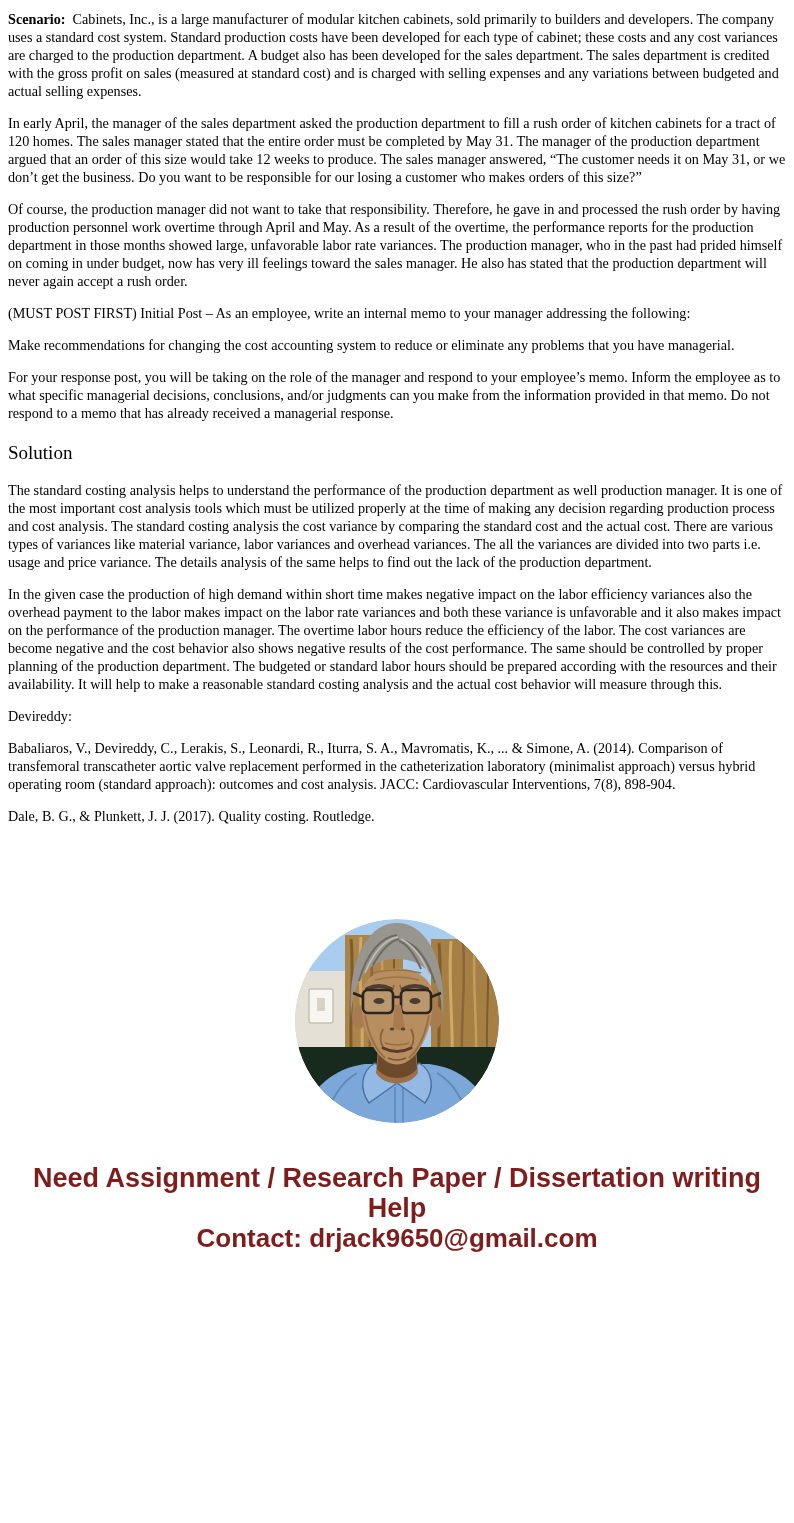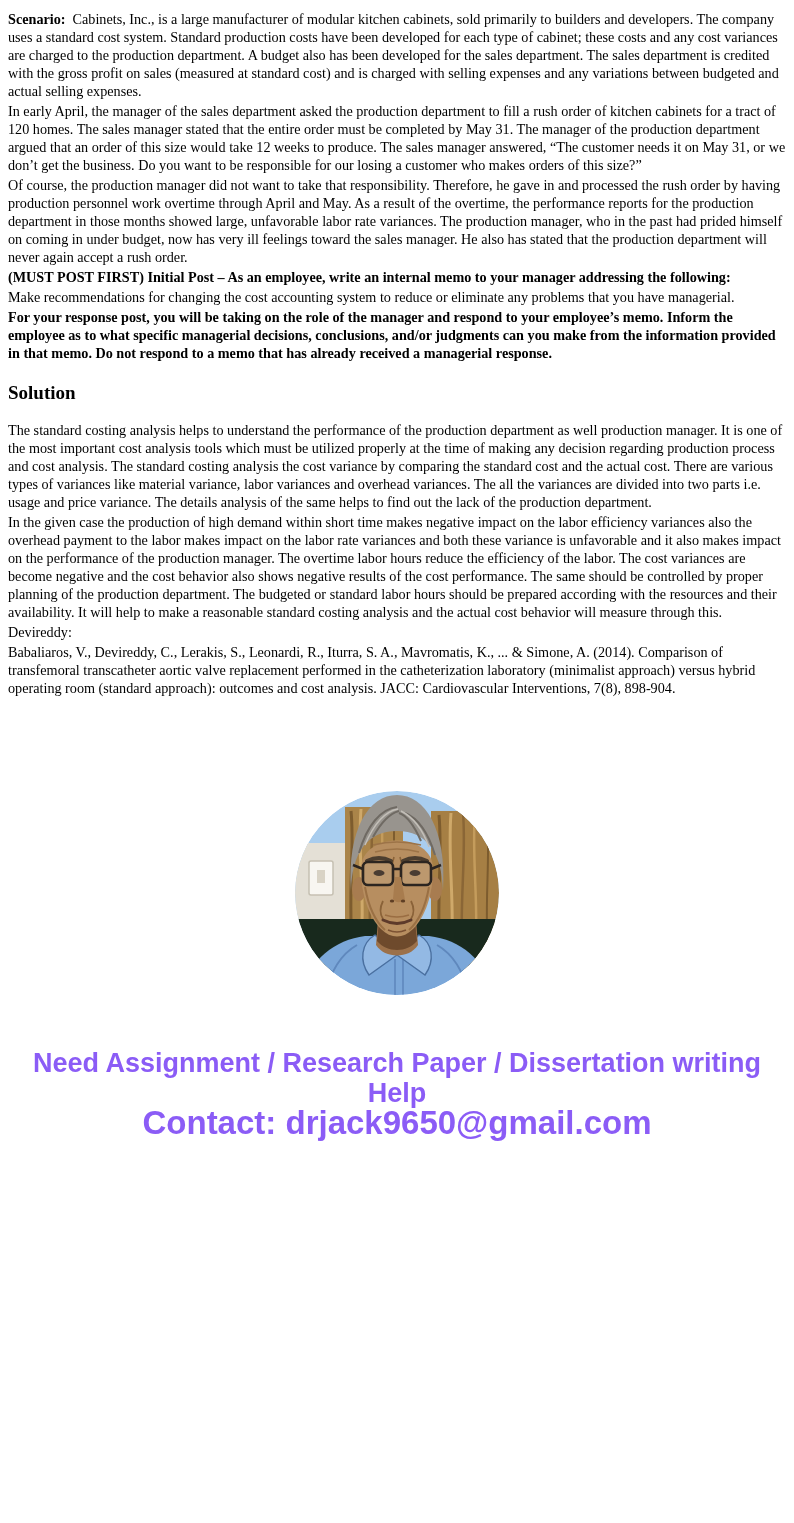--- a/index.html
+++ b/index.html
@@ -7,64 +7,64 @@
     width: 794px;
     min-height: 1523px;
     color: #000;
     font-family: "Liberation Serif", serif;
   }
   .page { padding: 8px 8px 30px 8px; }
 
   .para {
     font-size: 14.2px;
     line-height: 18px;
-    margin: 2px 0;
+    margin: 14px 0;
     text-align: left;
   }
   .para:first-child { margin-top: 2px; }
-  .bold { font-weight: bold; }
+  .bold { font-weight: normal; }
   .scenario-label { font-weight: bold; margin-right: 7px; }
   .italic { }
 
   .solution-heading {
     font-size: 19px;
     line-height: 23px;
-    font-weight: bold;
+    font-weight: normal;
     margin: 19px 0 17px 0;
     font-family: "Liberation Serif", serif;
   }
 
   .avatar-wrap {
     margin-top: 94px;
     display: flex;
     justify-content: center;
   }
   .avatar {
     width: 204px;
     height: 204px;
     border-radius: 50%;
     overflow: hidden;
     flex: 0 0 auto;
   }
   .avatar svg { display: block; width: 204px; height: 204px; }
 
   .footer {
-    margin-top: 53px;
+    margin-top: 40px;
     text-align: center;
     font-family: "Liberation Sans", sans-serif;
     font-weight: bold;
-    color: #8b5cf6;
+    color: #7f1d1d;
   }
   .footer-headline {
     font-size: 27px;
     line-height: 30px;
     margin: 0 6px;
   }
   .footer-contact {
-    font-size: 33px;
+    font-size: 26px;
     line-height: 30px;
     margin: 0;
     text-align: center;
   }
 </style>
 </head>
 <body>
 
 <div class="page">
 
@@ -85,20 +85,21 @@
 
 
   <p class="para">The standard costing analysis helps to understand the performance of the production department as well production manager. It is one of the most important cost analysis tools which must be utilized properly at the time of making any decision regarding production process and cost analysis. The standard costing analysis the cost variance by comparing the standard cost and the actual cost. There are various types of variances like material variance, labor variances and overhead variances. The all the variances are divided into two parts i.e. usage and price variance. The details analysis of the same helps to find out the lack of the production department.</p>
 
   <p class="para">In the given case the production of high demand within short time makes negative impact on the labor efficiency variances also the overhead payment to the labor makes impact on the labor rate variances and both these variance is unfavorable and it also makes impact on the performance of the production manager. The overtime labor hours reduce the efficiency of the labor. The cost variances are become negative and the cost behavior also shows negative results of the cost performance. The same should be controlled by proper planning of the production department. The budgeted or standard labor hours should be prepared according with the resources and their availability. It will help to make a reasonable standard costing analysis and the actual cost behavior will measure through this.</p>
 
   <p class="para">Devireddy:</p>
 
   <p class="para"><span>Babaliaros, V., Devireddy, C., Lerakis, S., Leonardi, R., Iturra, S. A., Mavromatis, K., ... &amp; Simone, A. (2014). Comparison of transfemoral transcatheter aortic valve replacement performed in the catheterization laboratory (minimalist approach) versus hybrid operating room (standard approach): outcomes and cost analysis. </span><span class="italic">JACC: Cardiovascular Interventions, 7</span><span>(8), 898-904.</span></p>
 
+  <p class="para"><span>Dale, B. G., &amp; Plunkett, J. J. (2017). </span><span class="italic">Quality costing</span><span>. Routledge.</span></p>
 
   <div class="avatar-wrap">
     <div class="avatar">
       <svg viewBox="0 0 204 204" xmlns="http://www.w3.org/2000/svg">
         <defs>
           <clipPath id="circ">
               <circle cx="102" cy="102" r="102"></circle>
             </clipPath>
         </defs>
         <g clip-path="url(#circ)">

